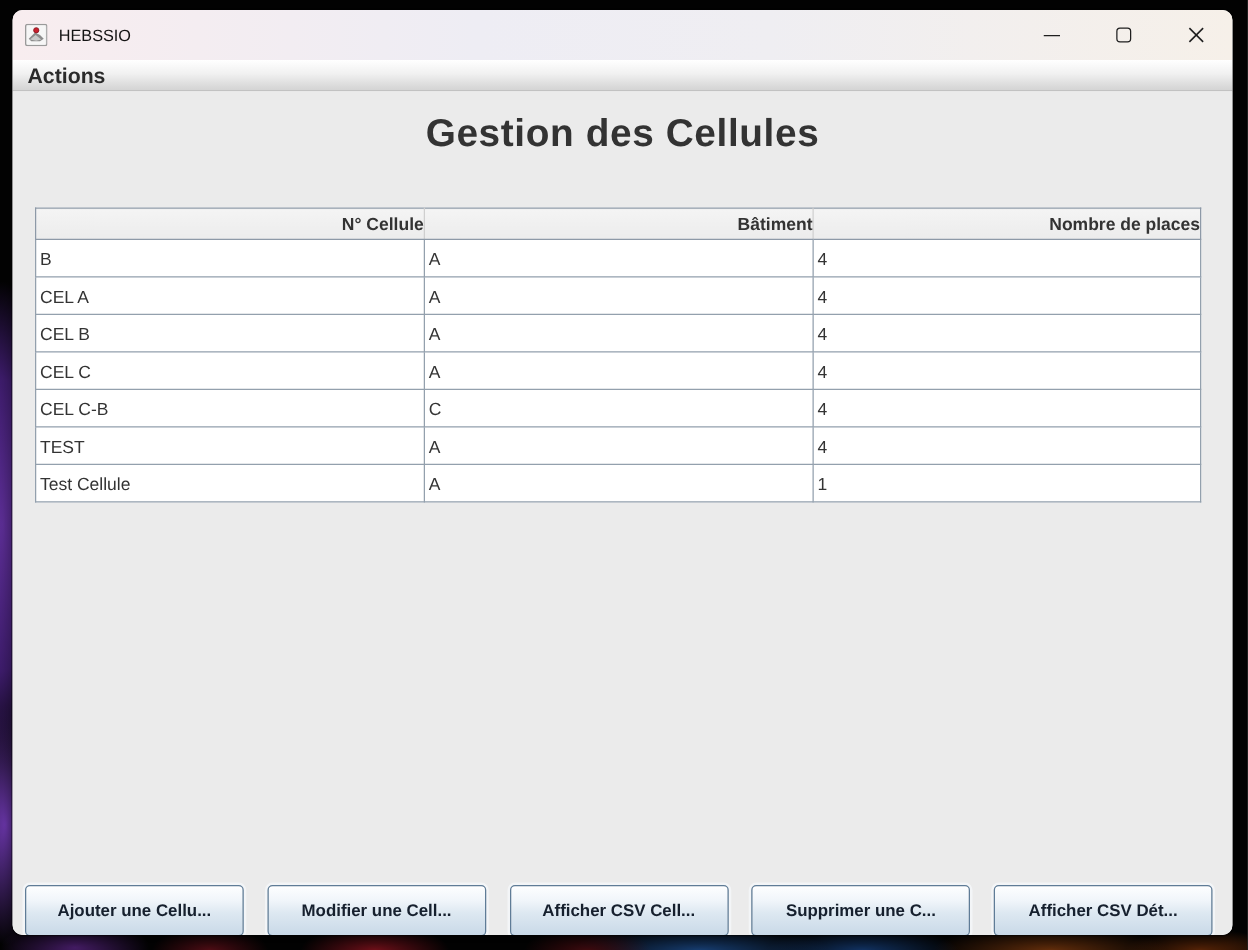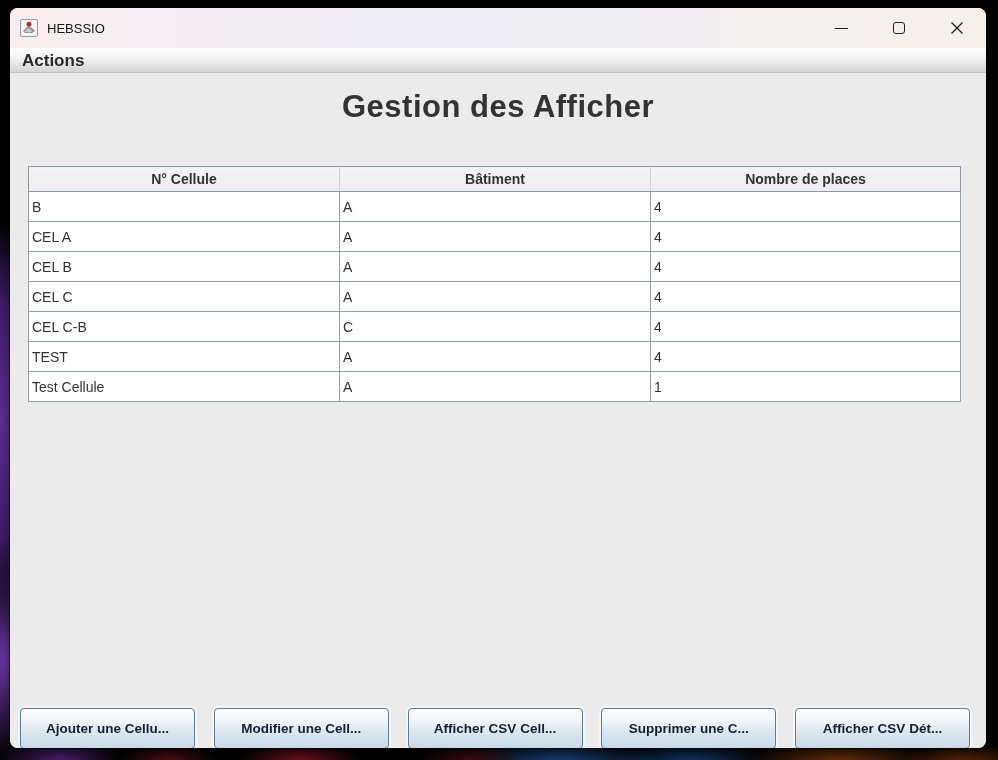--- a/index.html
+++ b/index.html
@@ -47,21 +47,21 @@
   .content { position:relative; width:100%; height:675px; background:#ebebeb; }
   .page-title { position:absolute; top:16px; left:0; width:100%; text-align:center;
     font-size:31px; font-weight:bold; color:#333; letter-spacing:0.5px; }
 
   
   .table-wrap { position:absolute; left:18px; top:93px; width:932px; }
   table.cells { width:932px; border-collapse:collapse; table-layout:fixed; background:#fff; }
   table.cells col.c1 { width:311px; } table.cells col.c2 { width:311px; } table.cells col.c3 { width:310px; }
   table.cells th { height:25px; background:linear-gradient(#f4f4f4,#ececec);
     border:1px solid #8d99a7; border-left:1px solid #cfcfcf; border-right:1px solid #cfcfcf;
-    font-size:14px; font-weight:bold; color:#333; text-align:center; }
+    font-size:14px; font-weight:bold; color:#333; text-align:right; }
   table.cells th:first-child { border-left:1px solid #8d99a7; }
   table.cells th:last-child { border-right:1px solid #8d99a7; }
   table.cells td { height:30px; background:#fff; border:1px solid #93a0ad;
     font-size:14px; color:#333; text-align:left; padding-left:3px; vertical-align:middle;
     white-space:nowrap; overflow:hidden; }
 
   
   .button-row { position:absolute; left:10px; top:635px; width:950px; display:flex; justify-content:space-between; }
   .swing-btn { width:175px; height:41px; border:1px solid #5f7c97; border-radius:4px;
     background:linear-gradient(#fdfeff 0%, #f0f5fa 30%, #dde8f1 55%, #c9d9e8 100%);
@@ -102,21 +102,21 @@
           </svg>
         </button>
       </div>
     </div>
 
     <div class="menubar">
       <span class="menu-item">Actions</span>
     </div>
 
     <div class="content">
-      <div class="page-title">Gestion des Afficher</div>
+      <div class="page-title">Gestion des Cellules</div>
 
       <div class="table-wrap">
         <table class="cells">
           <colgroup>
               <col class="c1">
               <col class="c2">
               <col class="c3">
             </colgroup>
           <thead>
               <tr id="thead-row">

